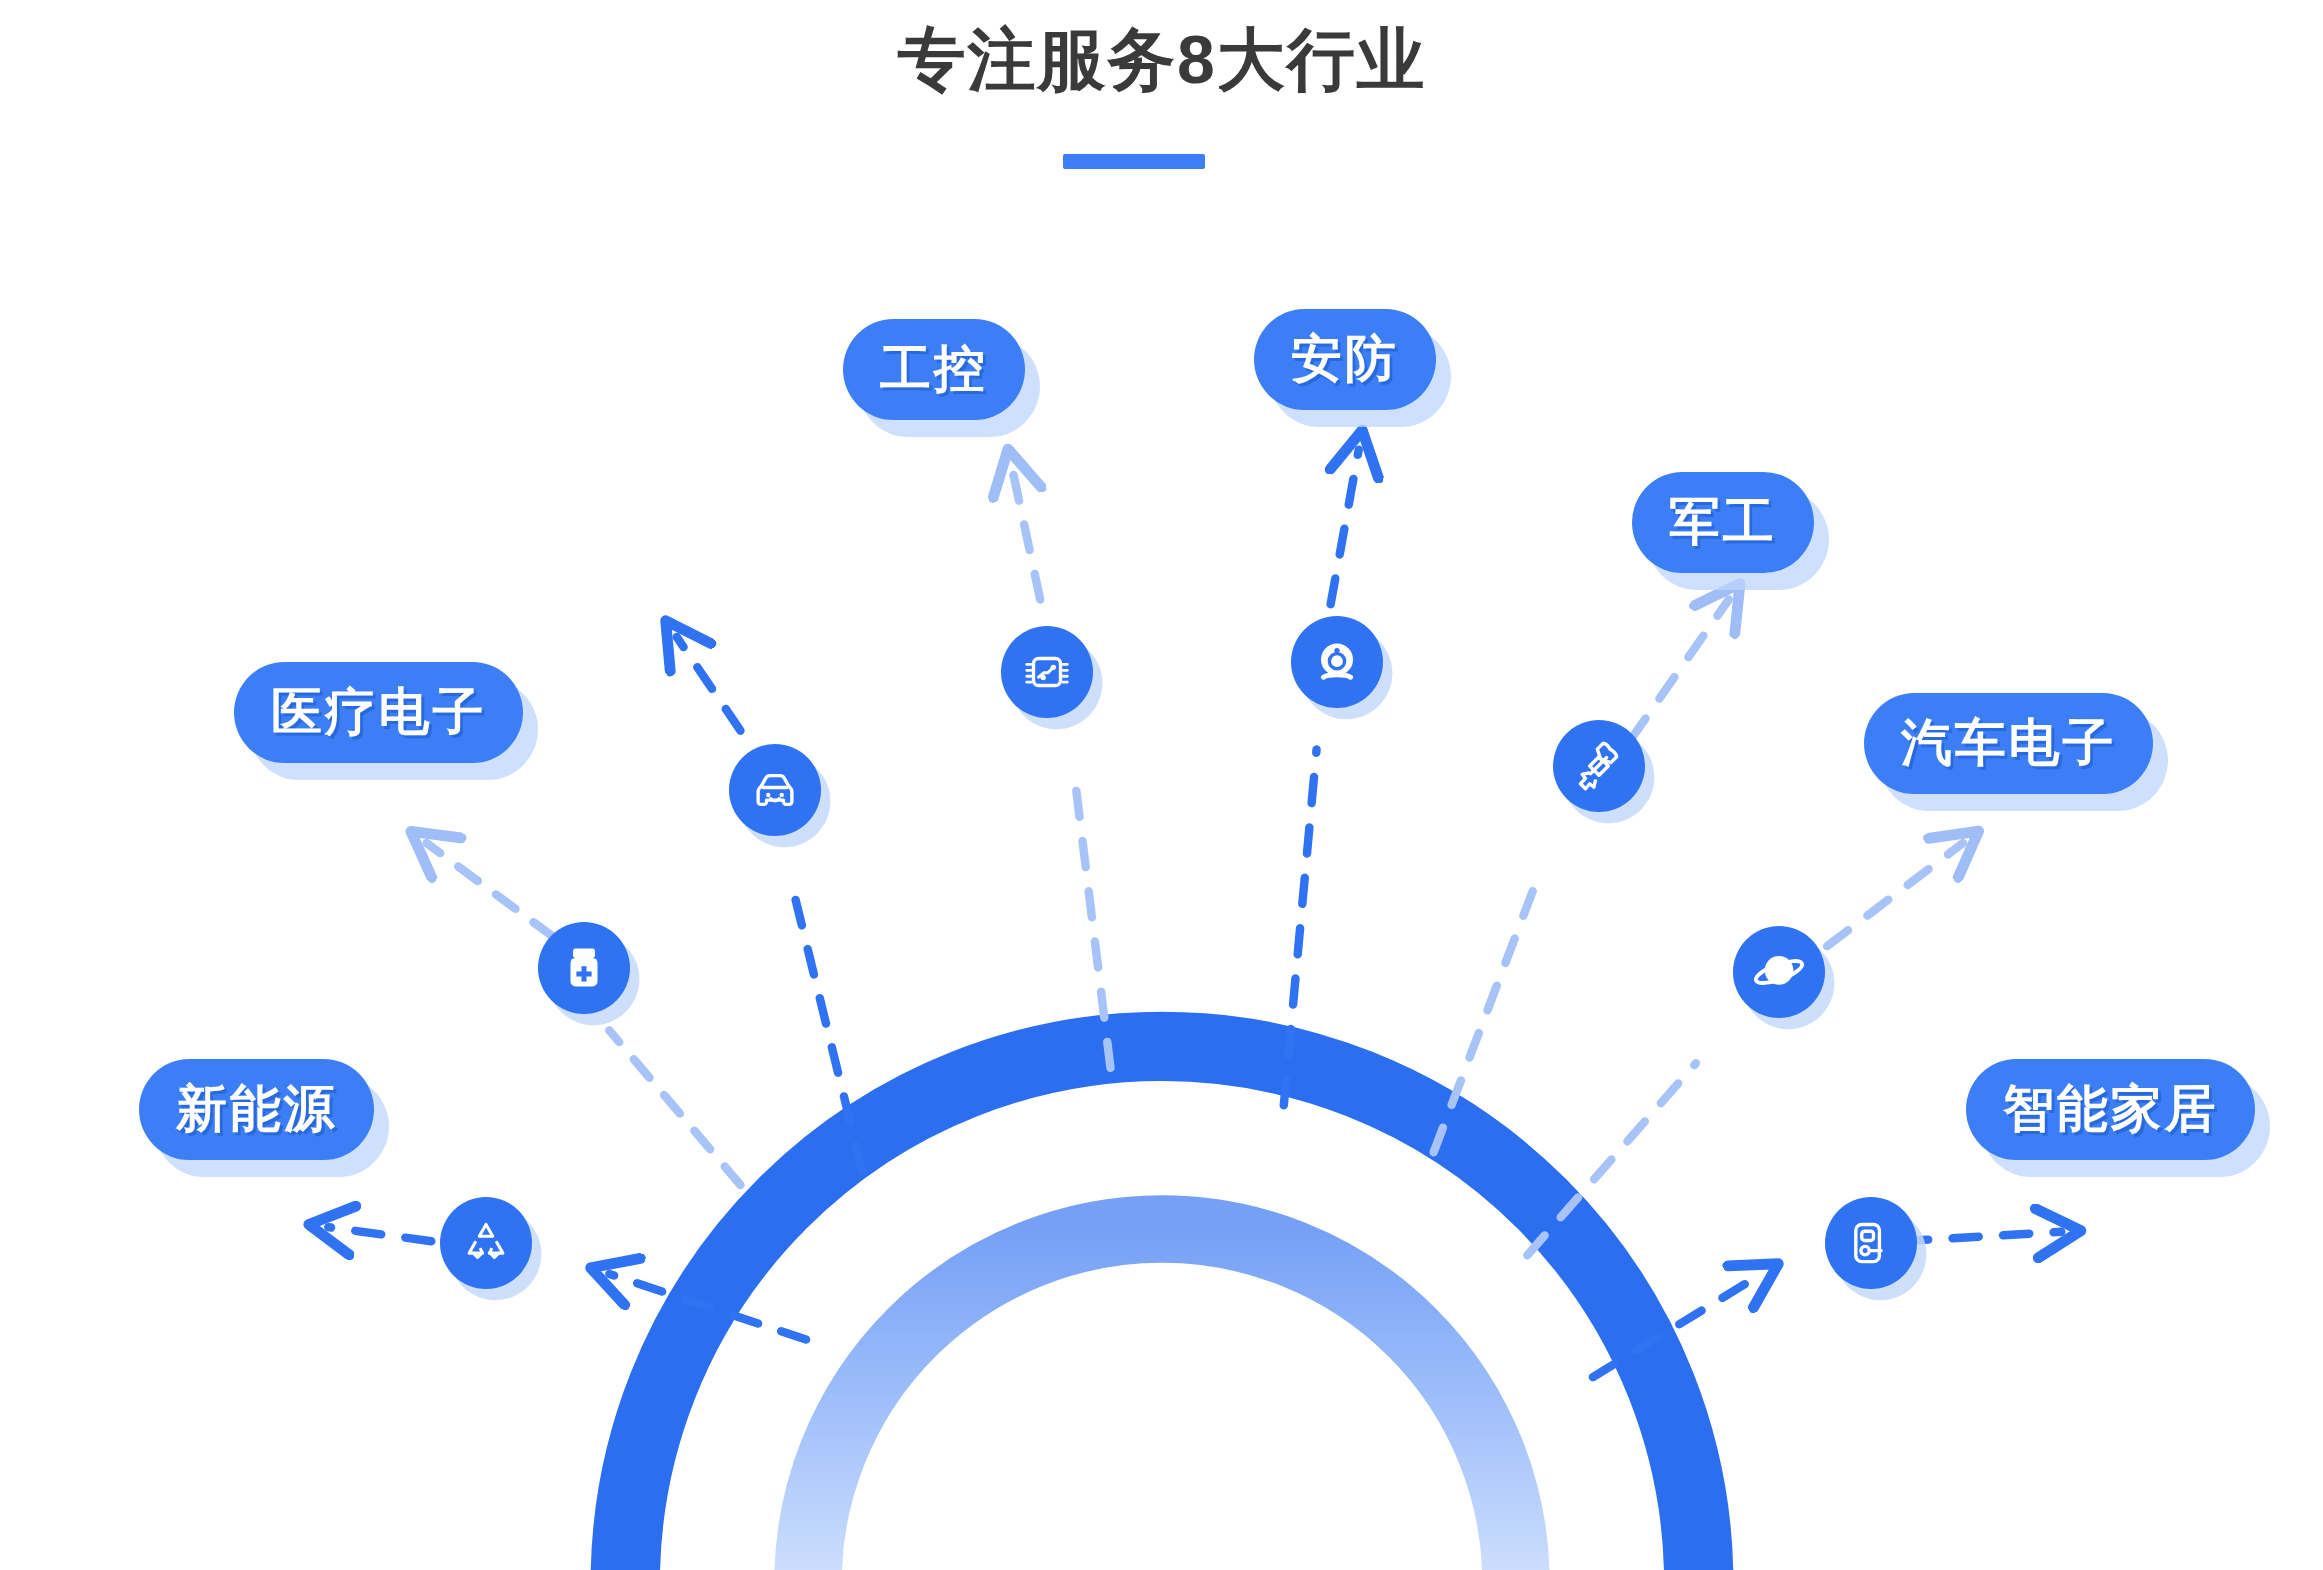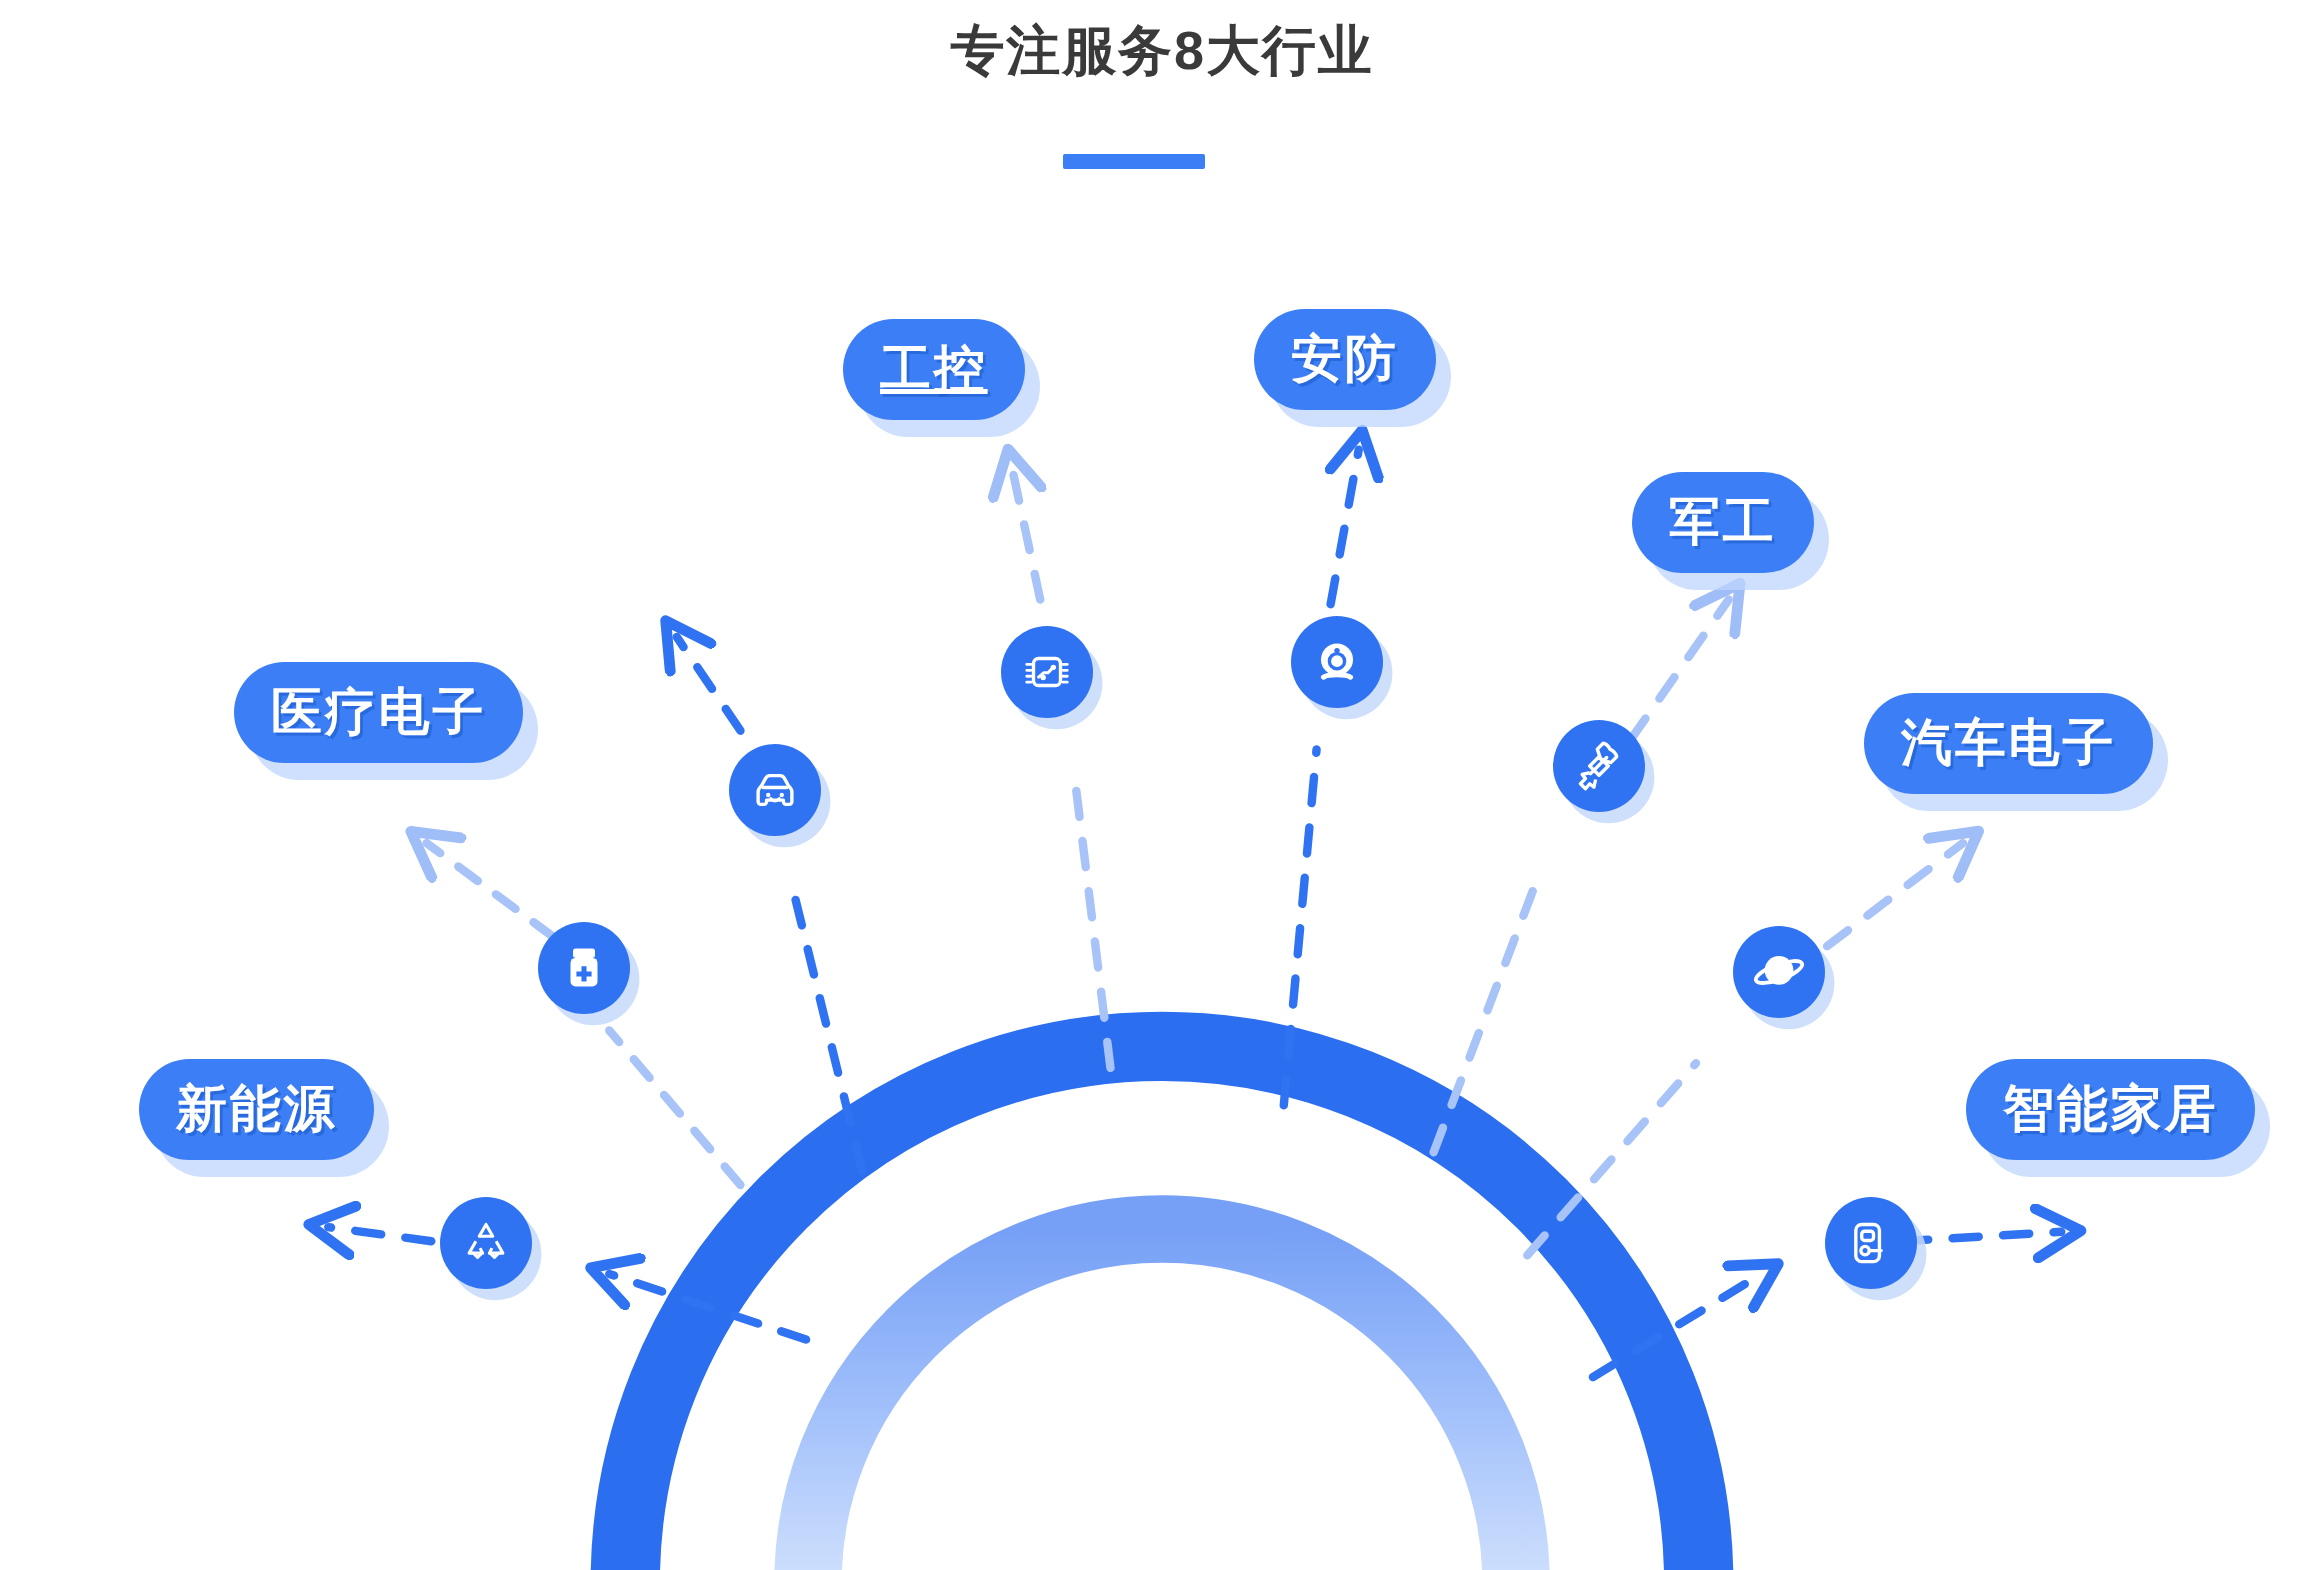--- a/index.html
+++ b/index.html
@@ -10,21 +10,21 @@
     overflow:hidden;
     position:relative;
   }
   #stage { position:relative; width:2324px; height:1570px; overflow:hidden; }
 
   
   .title-wrap {
     position:absolute; left:0; top:17px; width:2324px; text-align:center;
   }
   .title {
-    font-size:54px; font-weight:700; color:#3a3a3a; letter-spacing:1.9px;
+    font-size:68px; font-weight:700; color:#3a3a3a; letter-spacing:1.9px;
     line-height:1.25; white-space:nowrap;
   }
   .title-bar {
     position:absolute; left:1063px; top:154px; width:142px; height:15px;
     background:#3b7ef5; border-radius:1.9px;
   }
 
   
   #art { position:absolute; left:0; top:0; width:2324px; height:1570px; }
 
@@ -206,21 +206,21 @@
   <div class="icon-badge" style="left:440px; top:1197px;">
     <svg viewBox="0 0 64 64" fill="none" xmlns="http://www.w3.org/2000/svg">
       <path d="M32 10l8 14h-16l8-14z" stroke="#ffffff" stroke-width="3.6" stroke-linejoin="round"></path>
       <path d="M20 30L12 44h16l-3-6" stroke="#ffffff" stroke-width="3.6" stroke-linejoin="round"></path>
       <path d="M44 30l8 14H36l3-6" stroke="#ffffff" stroke-width="3.6" stroke-linejoin="round"></path>
       <path d="M17 44l5 5 5-5" stroke="#ffffff" stroke-width="3.6" stroke-linecap="round" stroke-linejoin="round"></path>
       <path d="M47 44l-5 5-5-5" stroke="#ffffff" stroke-width="3.6" stroke-linecap="round" stroke-linejoin="round"></path>
     </svg>
   </div>
 
-  <div class="pill" style="left:843px; top:319px;text-decoration:underline;">
+  <div class="pill" style="left:843px; top:319px;">
     <span>工控</span>
   </div>
 
   <div class="pill" style="left:1254px; top:309px;">
     <span>安防</span>
   </div>
 
 
   <div class="pill" style="left:1632px; top:472px;">
     <span>军工</span>

